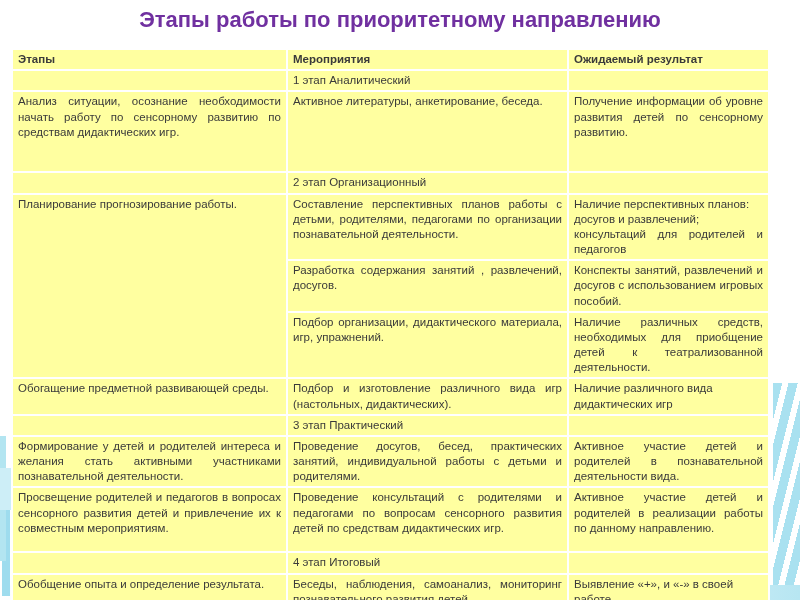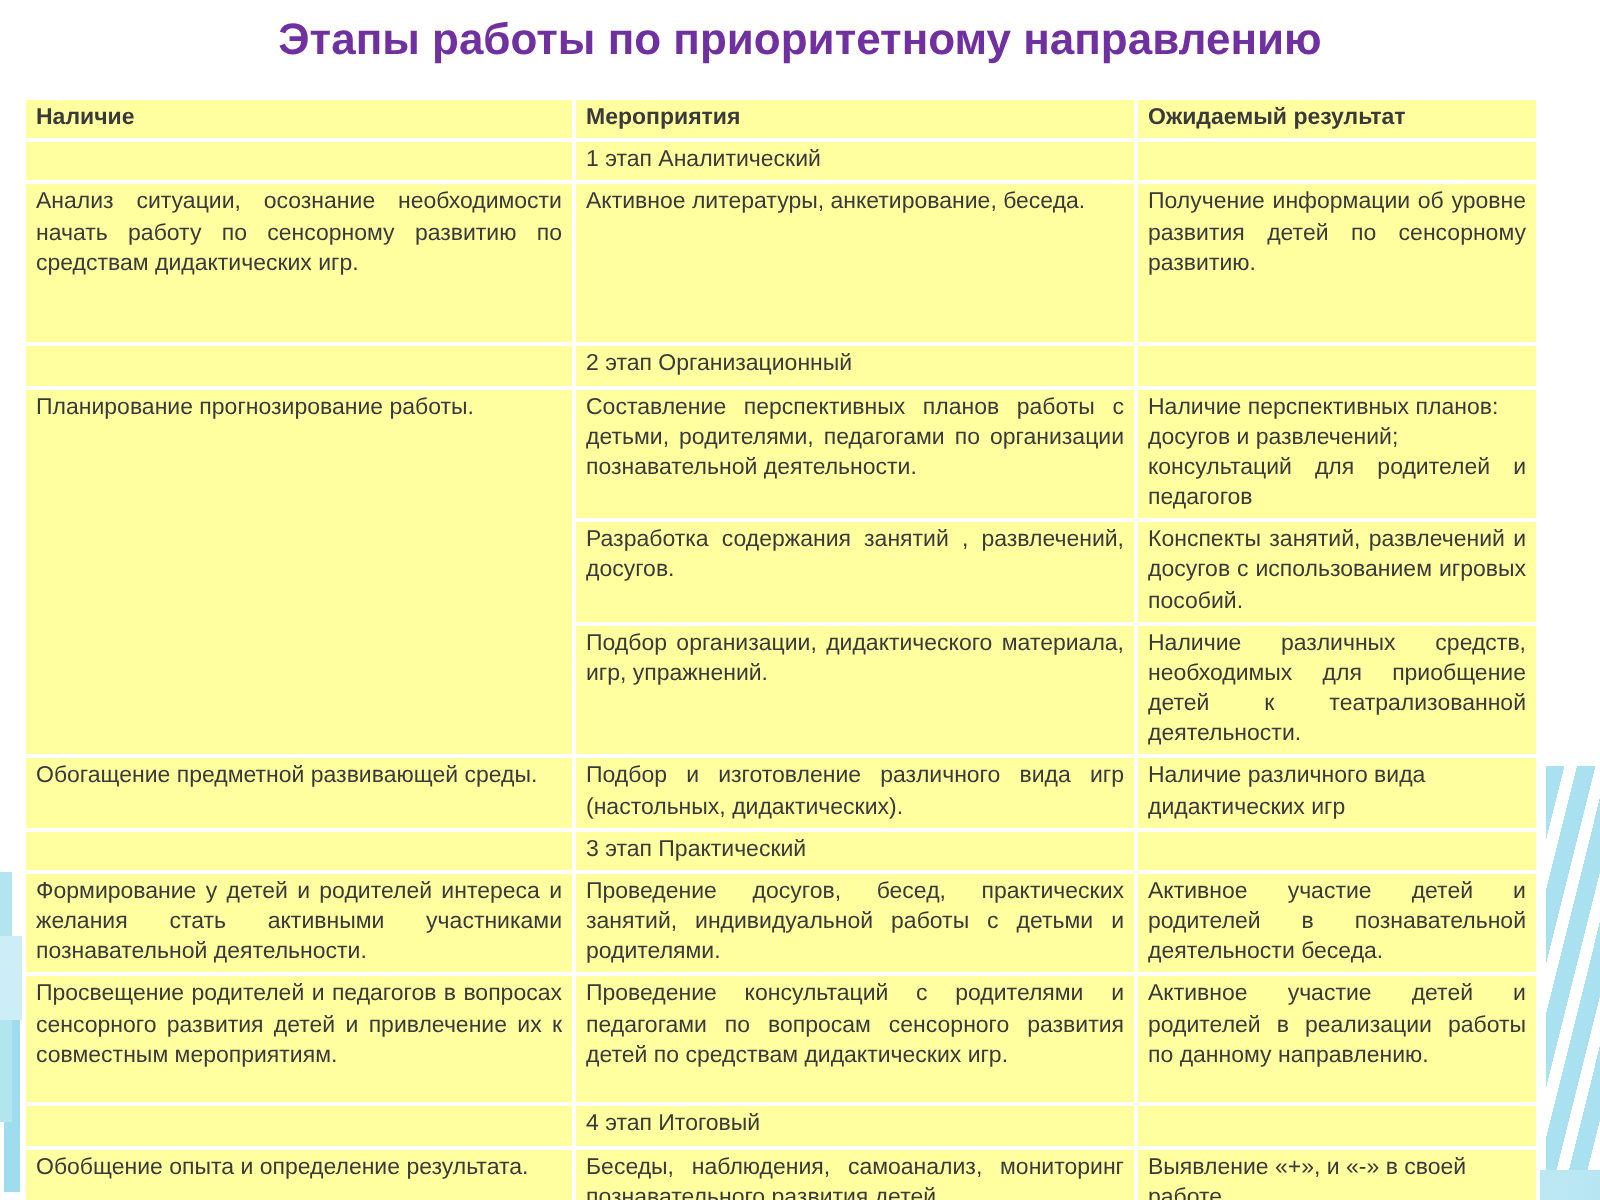--- a/index.html
+++ b/index.html
@@ -105,21 +105,21 @@
 <div class="tbl-wrap">
 <table class="stages">
   <colgroup>
     <col style="width:275px">
     <col style="width:281px">
     <col style="width:201px">
   </colgroup>
 
   <tbody>
         <tr class="h-header">
-    <td class="hdr">Наличие</td>
+    <td class="hdr">Этапы</td>
     <td class="hdr">Мероприятия</td>
     <td class="hdr">Ожидаемый результат</td>
   </tr>
 
   <tr class="h-stage">
     <td class="side"></td>
     <td class="stage">1 этап Аналитический</td>
     <td class="side"></td>
   </tr>
 
@@ -162,21 +162,21 @@
 
   <tr class="h-stage">
     <td class="side"></td>
     <td class="stage">3 этап Практический</td>
     <td class="side"></td>
   </tr>
 
   <tr class="h-f">
     <td>Формирование у детей и родителей интереса и желания стать активными участниками познавательной деятельности.</td>
     <td>Проведение досугов, бесед, практических занятий, индивидуальной работы с детьми и родителями.</td>
-    <td>Активное участие детей и родителей в познавательной деятельности беседа.</td>
+    <td>Активное участие детей и родителей в познавательной деятельности вида.</td>
   </tr>
 
   <tr class="h-g">
     <td>Просвещение родителей и педагогов в вопросах сенсорного развития детей и привлечение их к совместным мероприятиям.</td>
     <td>Проведение консультаций с родителями и педагогами по вопросам сенсорного развития детей по средствам дидактических игр.</td>
     <td>Активное участие детей и родителей в реализации работы по данному направлению.</td>
   </tr>
 
   <tr class="h-stage">
     <td class="side"></td>

